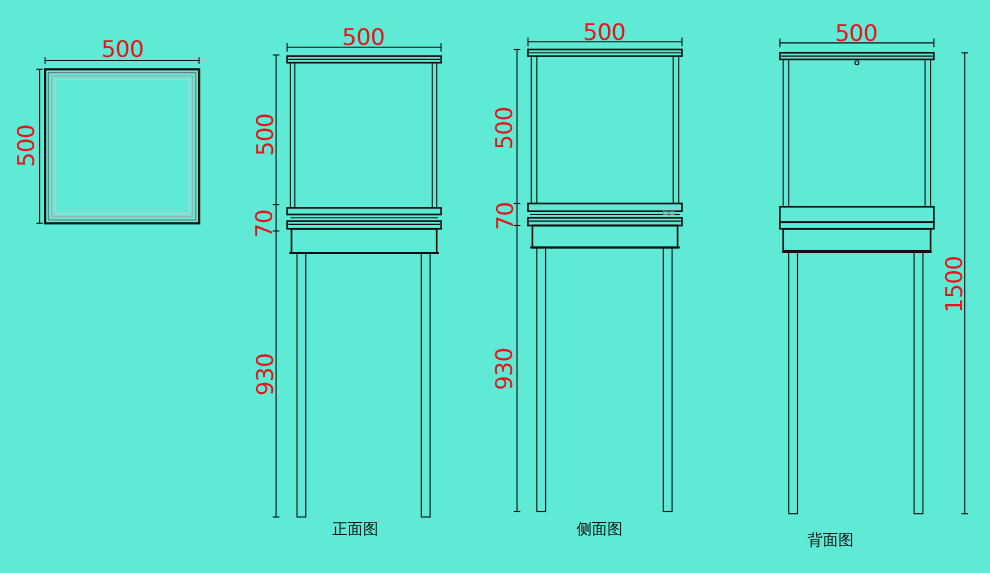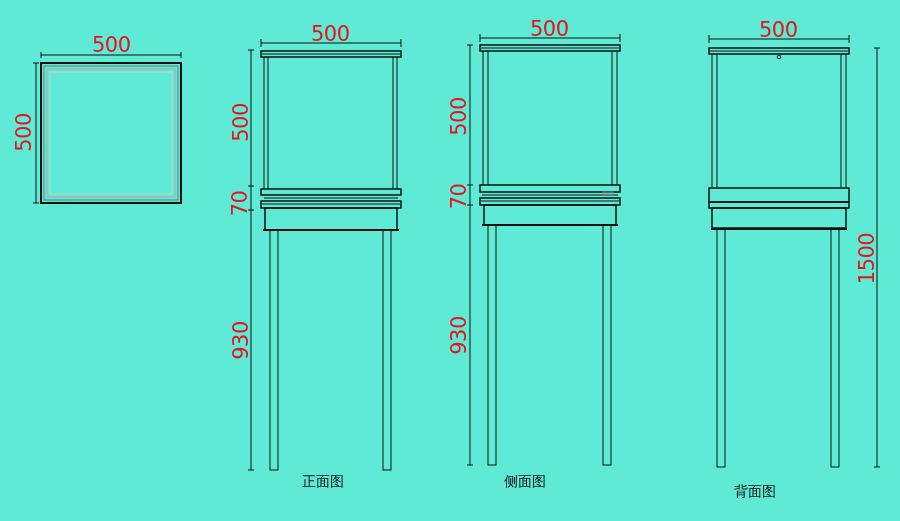--- a/index.html
+++ b/index.html
@@ -118,15 +118,15 @@
 
   <span class="dim-text" style="left:530px; top:19px;">500</span>
   <span class="dim-text dim-v" style="left:440px; top:106px;">500</span>
   <span class="dim-text dim-v" style="left:447px; top:186px;">70</span>
   <span class="dim-text dim-v" style="left:440px; top:325px;">930</span>
 
   <span class="dim-text" style="left:759px; top:20px;">500</span>
   <span class="dim-text dim-v" style="left:842px; top:248px;">1500</span>
 
   <span class="caption" style="left:302px; top:474px;">正面图</span>
-  <span class="caption" style="left:504px; top:474px;">侧面图</span>
+  <span class="caption" style="left:524px; top:474px;">侧面图</span>
   <span class="caption" style="left:734px; top:484px;">背面图</span>
 </div>
 
 </body></html>

